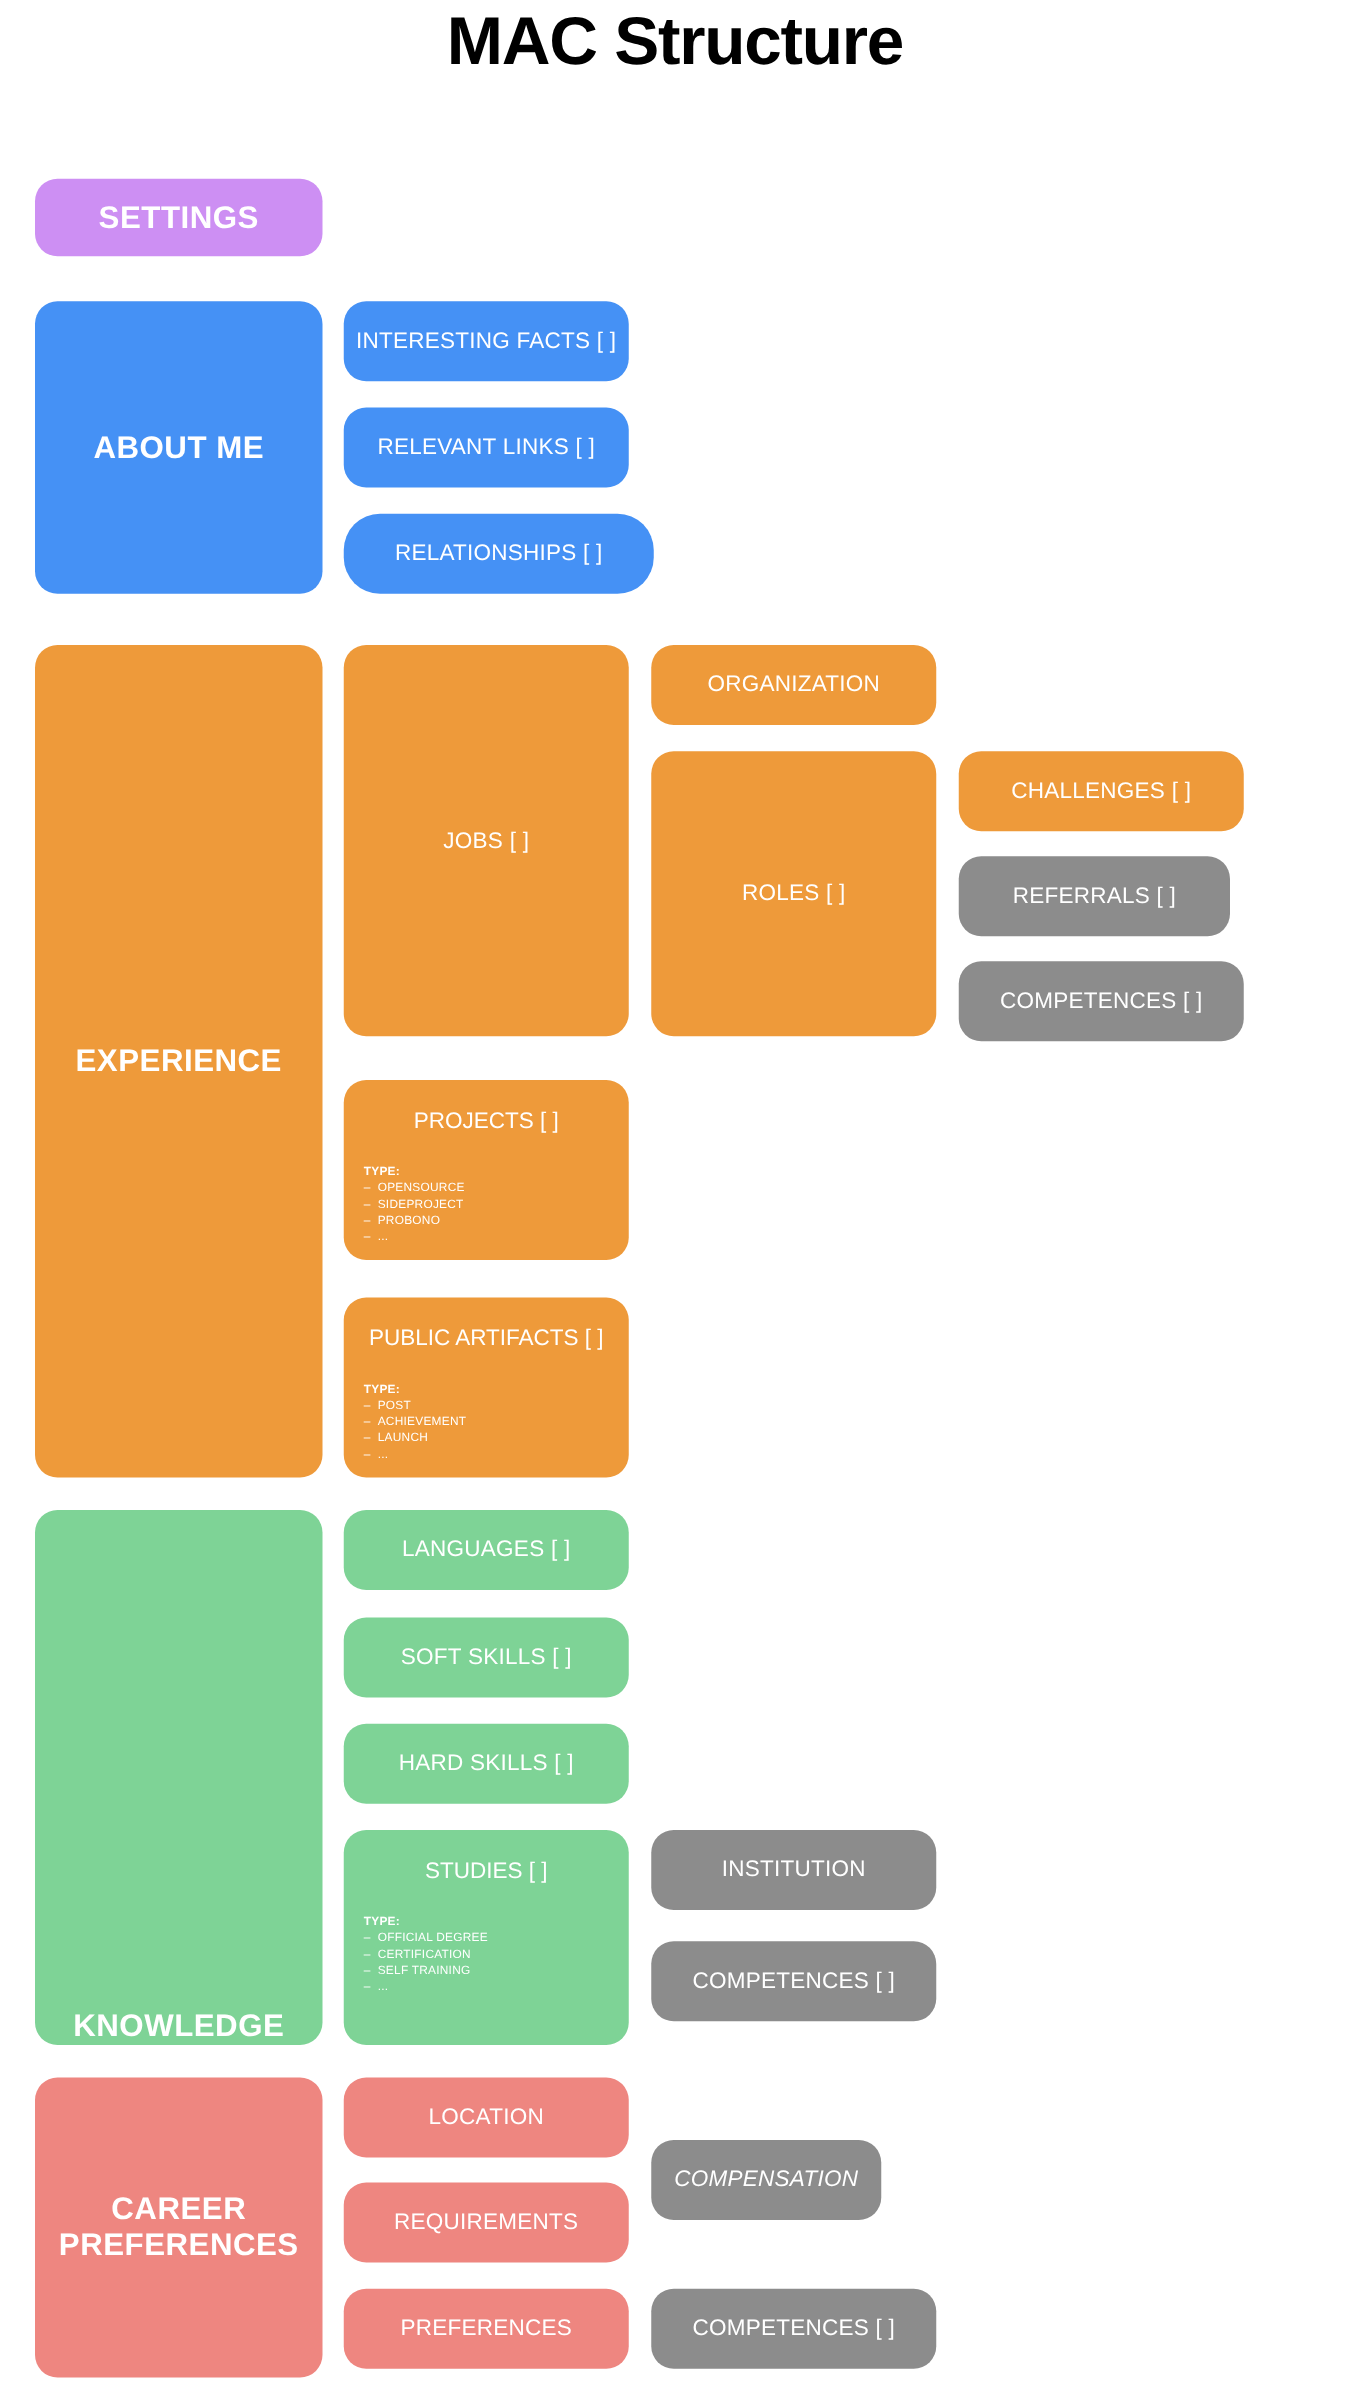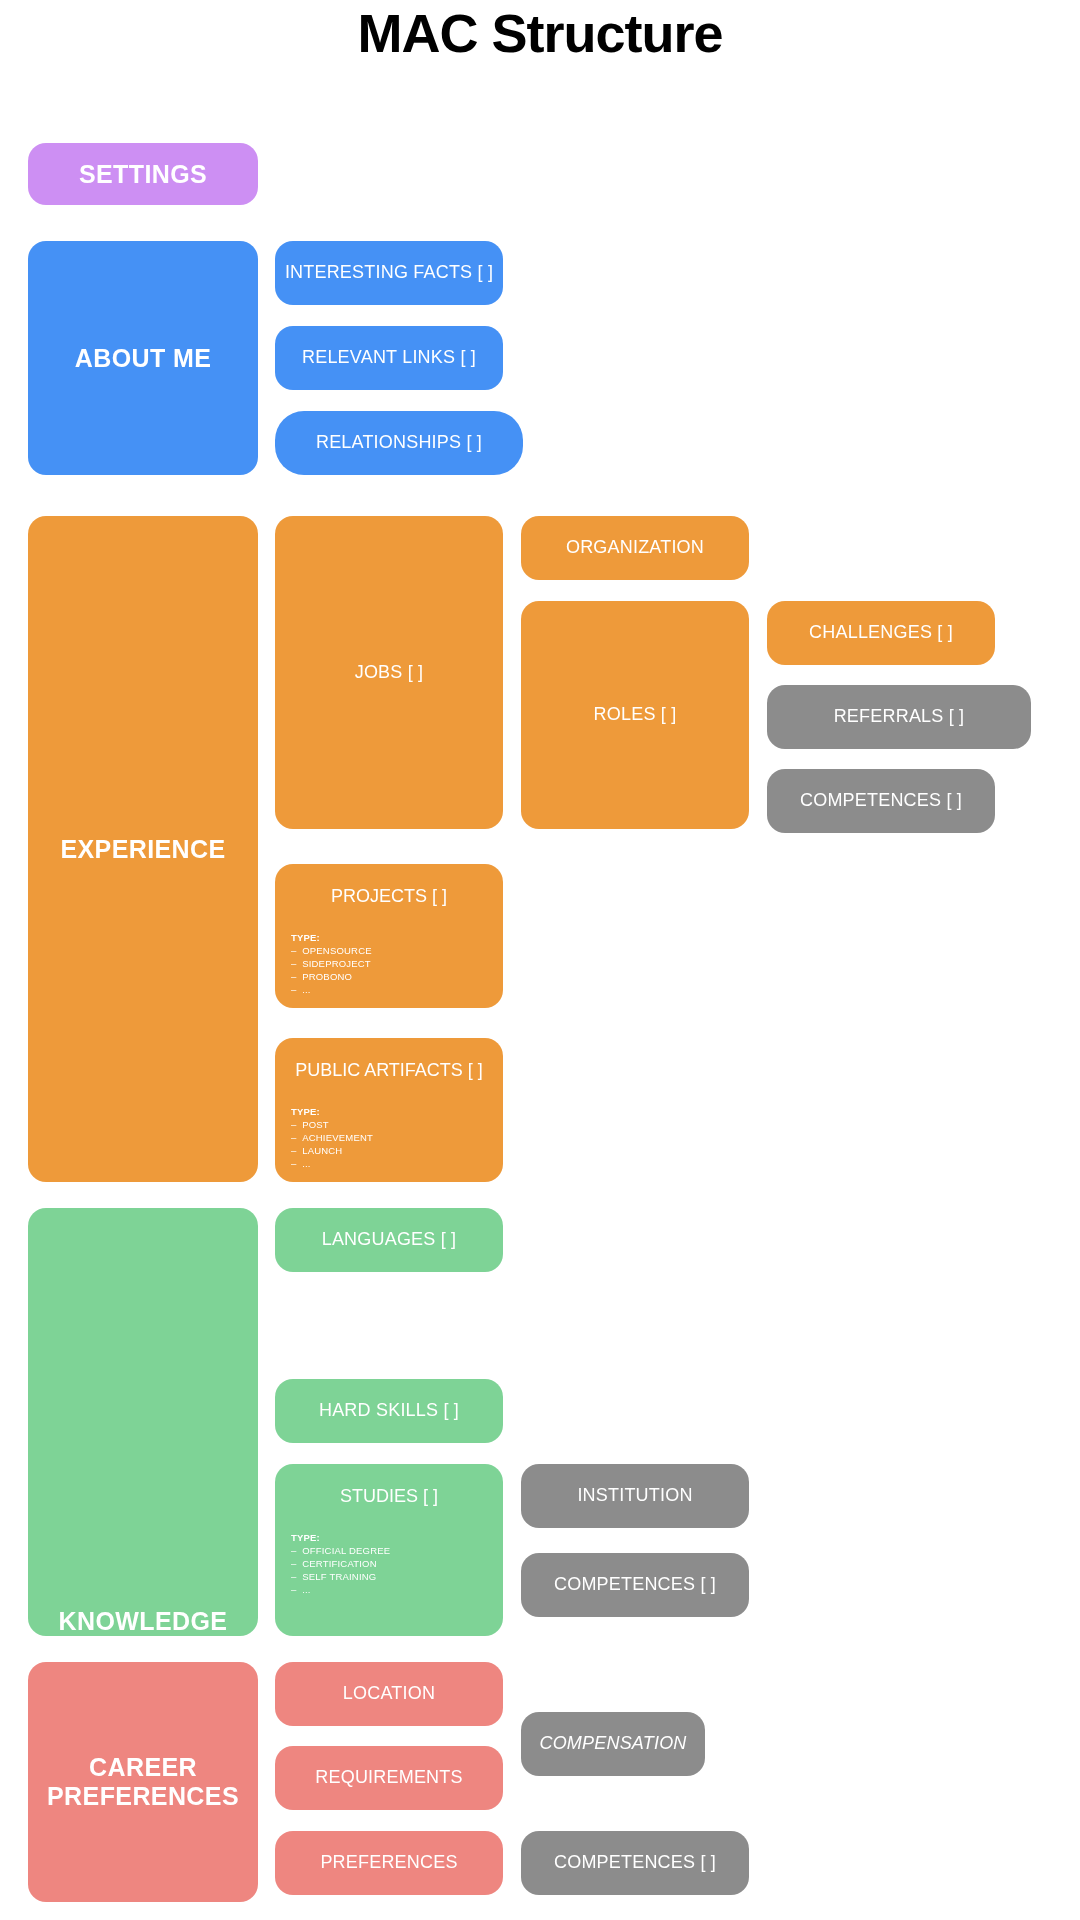--- a/index.html
+++ b/index.html
@@ -140,21 +140,21 @@
   </div>
 
   <div class="card sub c-orange" style="left:521px; top:601px; width:228px; height:228px;">
     <span class="lbl">ROLES [ ]</span>
   </div>
 
   <div class="card sub c-orange" style="left:767px; top:601px; width:228px; height:64px;">
     <span class="lbl">CHALLENGES [ ]</span>
   </div>
 
-  <div class="card sub c-gray" style="left:767px; top:685px; width:264px; height:64px;">
+  <div class="card sub c-gray" style="left:767px; top:685px; width:217px; height:64px;">
     <span class="lbl">REFERRALS [ ]</span>
   </div>
 
   <div class="card sub c-gray" style="left:767px; top:769px; width:228px; height:64px;">
     <span class="lbl">COMPETENCES [ ]</span>
   </div>
 
   <div class="card listed c-orange" style="left:275px; top:864px; width:228px; height:144px;">
     <span class="lbl">PROJECTS [ ]</span>
     <div class="typelist">
@@ -178,20 +178,23 @@
   </div>
 
   <div class="card primary c-green" style="left:28px; top:1208px; width:230px; height:428px;align-items:flex-end;">
     <span class="lbl">KNOWLEDGE</span>
   </div>
 
   <div class="card sub c-green" style="left:275px; top:1208px; width:228px; height:64px;">
     <span class="lbl">LANGUAGES [ ]</span>
   </div>
 
+  <div class="card sub c-green" style="left:275px; top:1294px; width:228px; height:64px;">
+    <span class="lbl">SOFT SKILLS [ ]</span>
+  </div>
 
   <div class="card sub c-green" style="left:275px; top:1379px; width:228px; height:64px;justify-content:flex-end;">
     <span class="lbl">HARD SKILLS [ ]</span>
   </div>
 
   <div class="card listed c-green" style="left:275px; top:1464px; width:228px; height:172px;">
     <span class="lbl">STUDIES [ ]</span>
     <div class="typelist">
       <div class="t-head">TYPE:</div>
       <div class="t-item">–&nbsp;&nbsp;OFFICIAL DEGREE</div>

